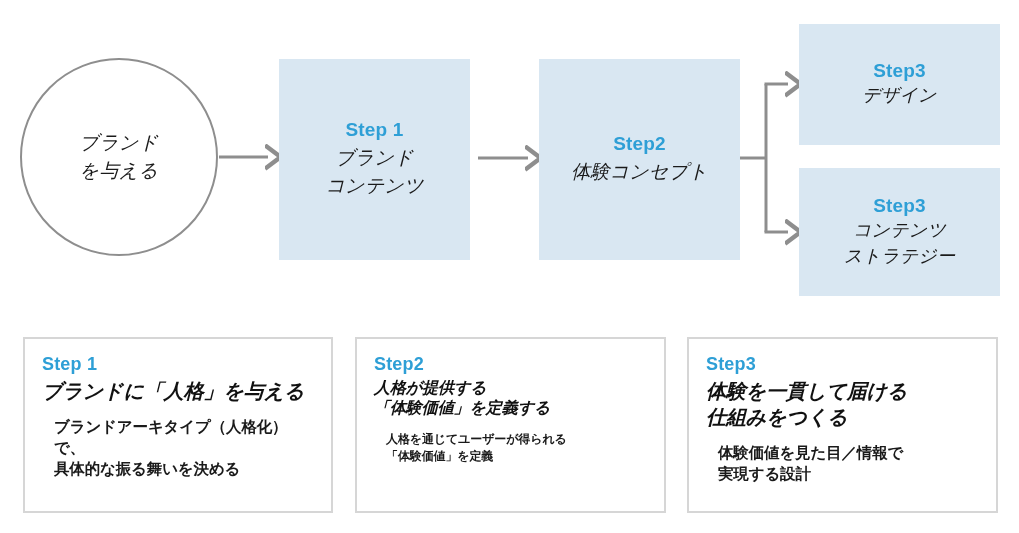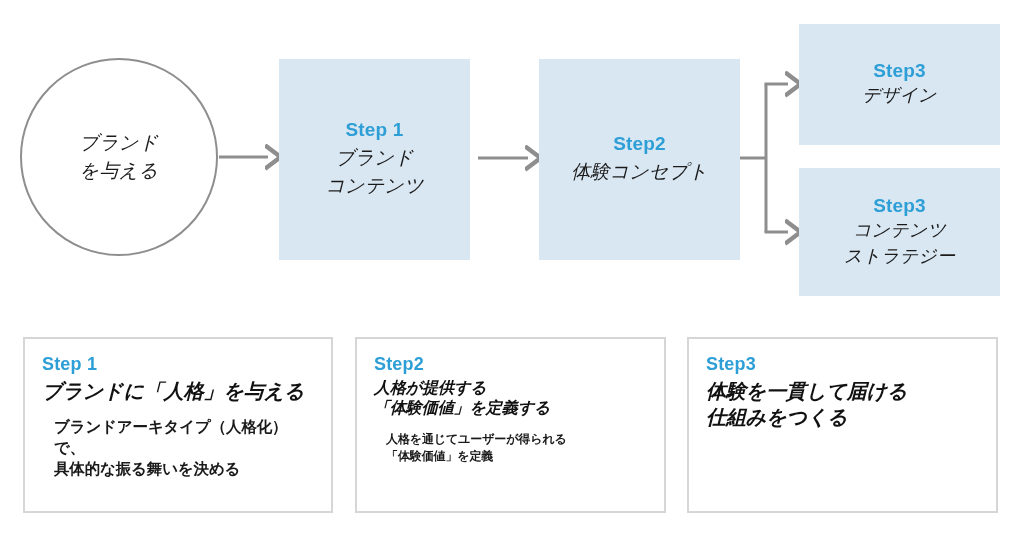--- a/index.html
+++ b/index.html
@@ -205,15 +205,17 @@
     <div class="card-head">人格が提供する
 「体験価値」を定義する</div>
     <div class="card-sub">人格を通じてユーザーが得られる
 「体験価値」を定義</div>
   </div>
 
   <div class="card card-3">
     <div class="card-step">Step3</div>
     <div class="card-head">体験を一貫して届ける
 仕組みをつくる</div>
+    <div class="card-sub">体験価値を見た目／情報で
+実現する設計</div>
   </div>
 
 </div>
 
 </body></html>

